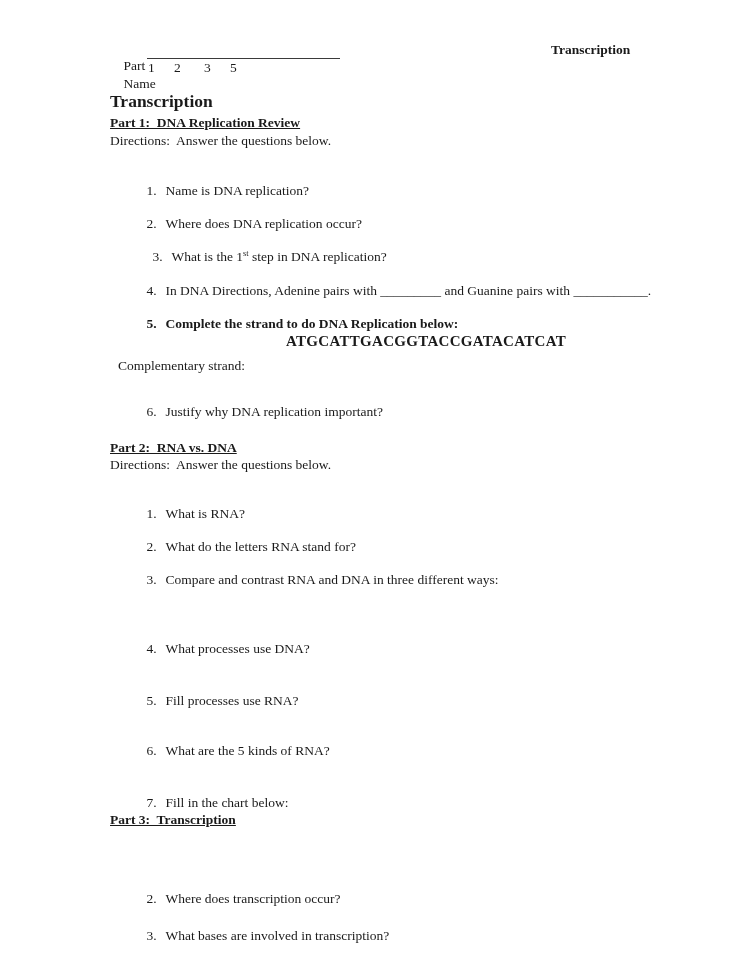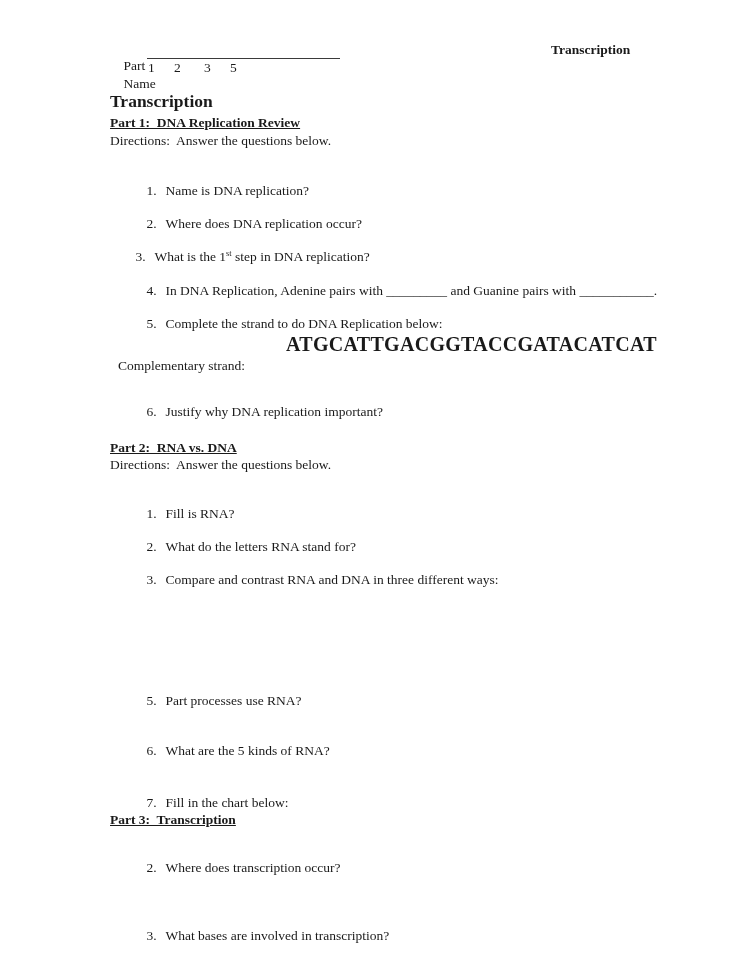--- a/index.html
+++ b/index.html
@@ -44,21 +44,21 @@
     width: 193px;
     height: 14px;
     border-bottom: 1.3px solid #3a3a3a;
   }
   .block-num { position: absolute; top: 0; }
   .bn0 { left: 38px; }
   .bn1 { left: 64px; }
   .bn2 { left: 94px; }
   .bn3 { left: 120px; }
   .dna-strand {
-    font-size: 20px;
+    font-size: 15px;
     font-weight: bold;
     letter-spacing: 0.3px;
   }
   sup {
     font-size: 0.62em;
     vertical-align: super;
     line-height: 0;
   }
 </style>
 </head>
@@ -84,61 +84,64 @@
 
   <div class="line section-heading" style="left:110px; top:115px;">Part 1:  DNA Replication Review</div>
   <div class="line" style="left:110px; top:133px;">Directions:  Answer the questions below.</div>
 
   <div class="line" style="left:133px; top:167px;">
     <span class="qnum">1.</span><span>Name is DNA replication?</span>
   </div>
   <div class="line" style="left:133px; top:200px;">
     <span class="qnum">2.</span><span>Where does DNA replication occur?</span>
   </div>
-  <div class="line" style="left:122px; top:233px;">
+  <div class="line" style="left:139px; top:233px;">
     <span class="qnum">3.</span><span>What is the 1</span><sup>st</sup><span> step in DNA replication?</span>
   </div>
   <div class="line" style="left:133px; top:267px;">
-    <span class="qnum">4.</span><span>In DNA Replication, Adenine pairs with _________ and Guanine pairs with ___________.</span>
+    <span class="qnum">4.</span><span>In DNA Directions, Adenine pairs with _________ and Guanine pairs with ___________.</span>
   </div>
-  <div class="line" style="left:133px; top:300px;">
+  <div class="line" style="left:133px; top:300px;font-weight:bold;">
     <span class="qnum">5.</span><span>Complete the strand to do DNA Replication below:</span>
   </div>
 
   <div class="line dna-strand" style="left:286px; top:333px;">ATGCATTGACGGTACCGATACATCAT</div>
   <div class="line" style="left:118px; top:358px;">Complementary strand:</div>
 
   <div class="line" style="left:133px; top:388px;">
     <span class="qnum">6.</span><span>Justify why DNA replication important?</span>
   </div>
 
   <div class="line section-heading" style="left:110px; top:440px;">Part 2:  RNA vs. DNA</div>
   <div class="line" style="left:110px; top:457px;">Directions:  Answer the questions below.</div>
 
   <div class="line" style="left:133px; top:490px;">
-    <span class="qnum">1.</span><span>Fill is RNA?</span>
+    <span class="qnum">1.</span><span>What is RNA?</span>
   </div>
   <div class="line" style="left:133px; top:523px;">
     <span class="qnum">2.</span><span>What do the letters RNA stand for?</span>
   </div>
   <div class="line" style="left:133px; top:556px;">
     <span class="qnum">3.</span><span>Compare and contrast RNA and DNA in three different ways:</span>
   </div>
+  <div class="line" style="left:133px; top:625px;">
+    <span class="qnum">4.</span><span>What processes use DNA?</span>
+  </div>
   <div class="line" style="left:133px; top:677px;">
-    <span class="qnum">5.</span><span>Part processes use RNA?</span>
+    <span class="qnum">5.</span><span>Fill processes use RNA?</span>
   </div>
   <div class="line" style="left:133px; top:727px;">
     <span class="qnum">6.</span><span>What are the 5 kinds of RNA?</span>
   </div>
   <div class="line" style="left:133px; top:779px;">
     <span class="qnum">7.</span><span>Fill in the chart below:</span>
   </div>
 
   <div class="line section-heading" style="left:110px; top:812px;text-decoration:underline;">Part 3:  Transcription</div>
 
-  <div class="line" style="left:133px; top:844px;">
+  <div class="line" style="left:133px; top:875px;">
     <span class="qnum">2.</span><span>Where does transcription occur?</span>
   </div>
   <div class="line" style="left:133px; top:912px;">
     <span class="qnum">3.</span><span>What bases are involved in transcription?</span>
   </div>
 
 </div>
 
 </body></html>

